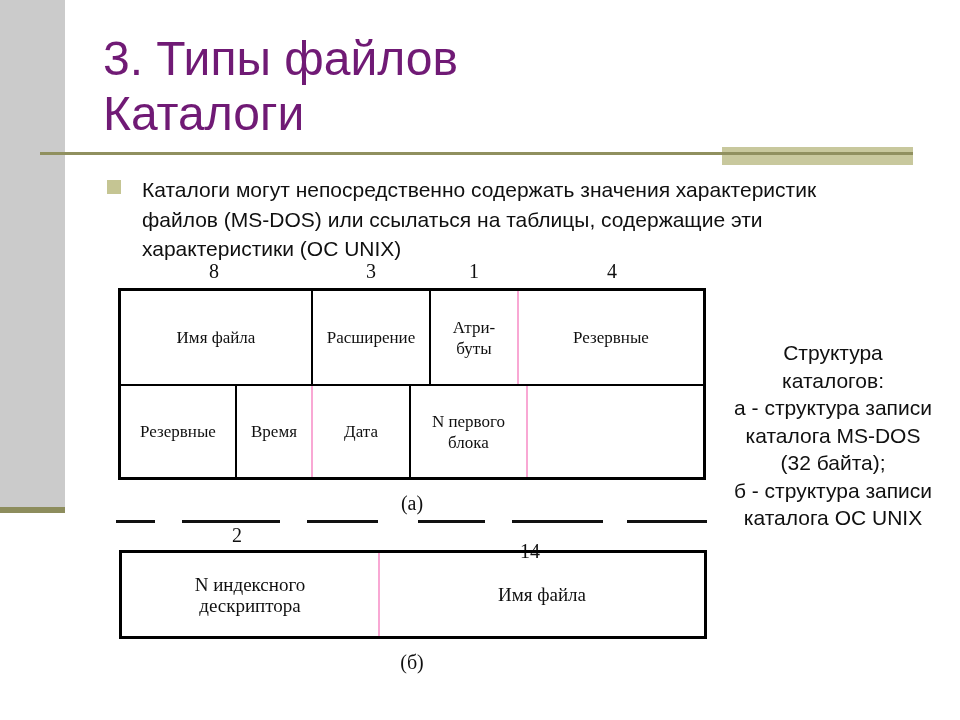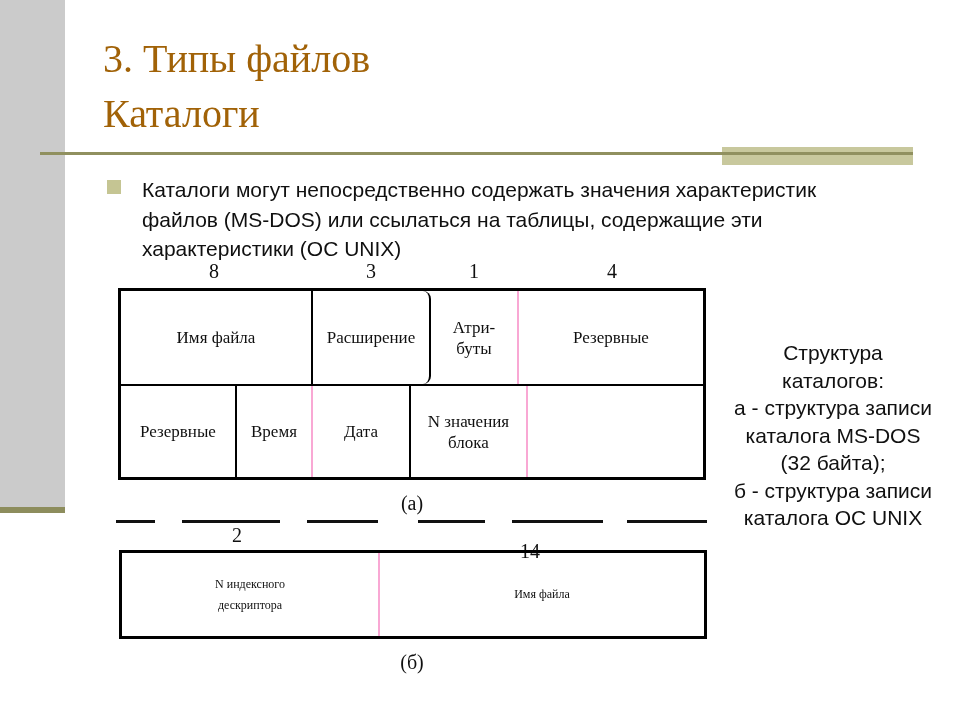--- a/index.html
+++ b/index.html
@@ -5,22 +5,22 @@
   html,body{margin:0;padding:0;}
   body{width:960px;height:720px;position:relative;background:#ffffff;overflow:hidden;
        font-family:"Liberation Sans","DejaVu Sans",sans-serif;color:#101010;}
   .abs{position:absolute;}
 
   
   .gray-bar{left:0;top:0;width:65px;height:507px;background:#cbcbcb;}
   .bar-stripe{left:0;top:507px;width:65px;height:6px;background:#8d8d5d;}
 
   
-  .title{left:103px;top:31px;width:700px;font-family:Liberation Serif, serif;
-         font-size:40px;line-height:55px;color:#a16207;white-space:pre-line;}
+  .title{left:103px;top:31px;width:700px;font-family:Liberation Sans, sans-serif;
+         font-size:48px;line-height:55px;color:#701a75;white-space:pre-line;}
   .rule-accent{left:722px;top:147px;width:191px;height:18px;background:#c8c89d;z-index:1;}
   .rule-line{left:40px;top:152px;width:873px;height:3px;background:#90905f;z-index:2;}
 
   
   .bullet-marker{left:107px;top:180px;width:14px;height:14px;background:#c5c593;}
   .bullet-text{left:142px;top:175px;width:830px;font-size:21px;line-height:29.5px;white-space:pre-line;}
 
   
   .serif{font-family:"Liberation Serif","DejaVu Serif",serif;}
   .num-label{width:60px;text-align:center;font-size:20px;line-height:22px;}
@@ -29,30 +29,30 @@
   
   .table-a{left:118px;top:288px;width:588px;height:192px;border:3px solid #000;box-sizing:border-box;
            display:flex;flex-direction:column;font-size:17px;}
   .table-a .row{display:flex;}
   .table-a .row1{height:95px;border-bottom:2px solid #000;box-sizing:border-box;}
   .table-a .row2{flex:1;}
   .cell{display:flex;align-items:center;justify-content:center;text-align:center;
         box-sizing:border-box;white-space:pre-line;line-height:21px;}
   .br2{border-right:2px solid #000;}
   .br5{border-right:2px solid #f9a8d4;}
-  .w192{width:192px;} .w118{width:118px;border-radius:8px;} .w88{width:88px;}
+  .w192{width:192px;} .w118{width:118px;} .w88{width:88px;}
   .w116{width:116px;} .w76{width:76px;} .w89{width:98px;} .w117{width:117px;}
   .grow{flex:1;}
 
   
   .dash{top:520px;height:3px;background:#111;}
 
   
   .table-b{left:119px;top:550px;width:588px;height:89px;border:3px solid #000;box-sizing:border-box;
-           display:flex;font-size:12px;}
+           display:flex;font-size:19px;}
   .w258{width:258px;}
 
   
   .side-caption{left:703px;top:339px;width:260px;text-align:center;font-size:21px;
                 line-height:27.5px;white-space:pre-line;}
 </style>
 </head>
 <body>
 
 <div class="abs gray-bar"></div>
@@ -78,21 +78,21 @@
     <div class="cell w192 br2">Имя файла</div>
     <div class="cell w118 br2">Расширение</div>
     <div class="cell w88 br5">Атри-
 буты</div>
     <div class="cell grow">Резервные</div>
   </div>
   <div class="row row2">
     <div class="cell w116 br2">Резервные</div>
     <div class="cell w76 br5">Время</div>
     <div class="cell w89 br2">Дата</div>
-    <div class="cell w117 br5">N значения
+    <div class="cell w117 br5">N первого
 блока</div>
   </div>
 </div>
 
 <div class="abs serif cap" style="top:492px;">(а)</div>
 
 <div class="abs dash" style="left:116px;width:39px;"></div>
 <div class="abs dash" style="left:182px;width:98px;"></div>
 <div class="abs dash" style="left:307px;width:71px;"></div>
 <div class="abs dash" style="left:418px;width:67px;"></div>

